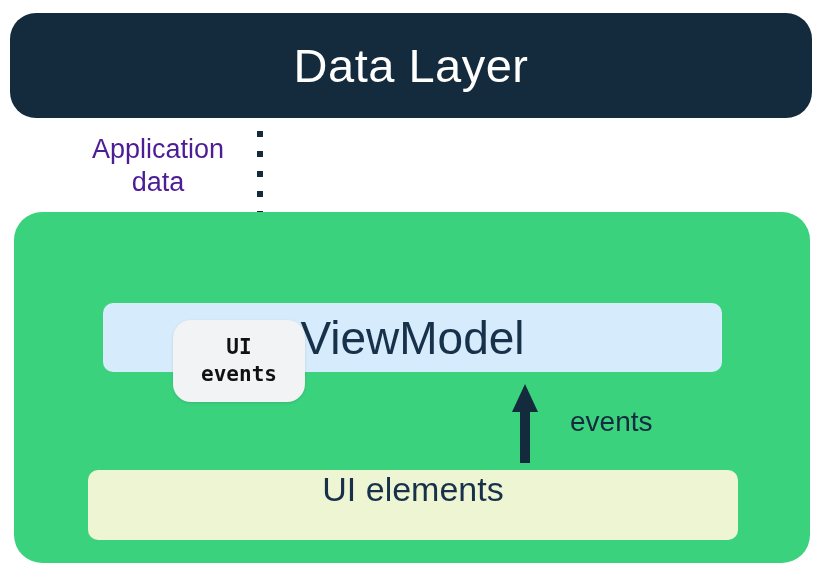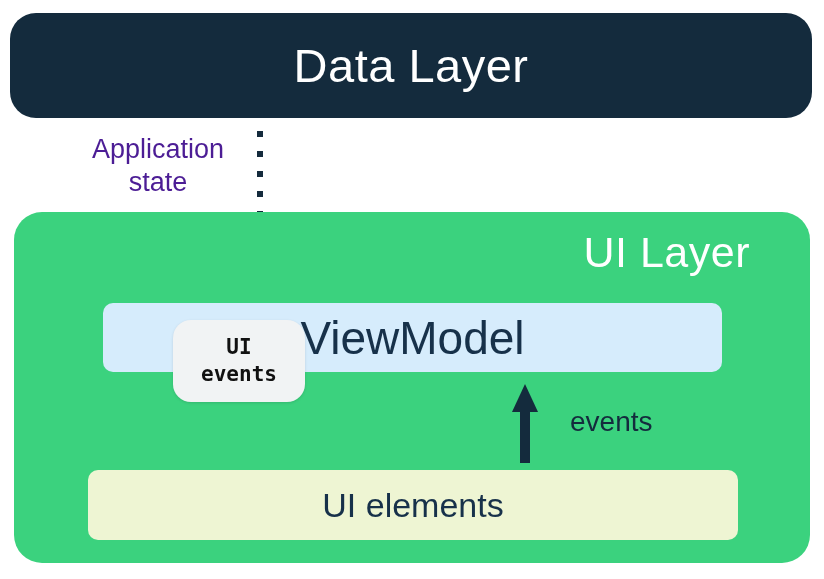--- a/index.html
+++ b/index.html
@@ -127,49 +127,48 @@
     font-size: 28px;
   }
 
   
   .ui-elements-bar {
     position: absolute;
     left: 74px; top: 258px;           
     width: 650px; height: 70px;
     background: #EEF5D3;
     border-radius: 10px;
-    display: flex; align-items: center; justify-content: center;
+    display: flex; align-items: flex-start; justify-content: center;
   }
   .ui-elements-bar .label {
     color: #17314A;
     font-size: 34px;
   }
 </style>
 </head>
 <body>
 
 <div class="canvas">
 
   <div class="data-layer-box">
     <span class="title">Data Layer</span>
   </div>
 
   <div class="app-data-label">
     <span>Application</span><br>
-    <span>state</span>
+    <span>data</span>
   </div>
 
   <div class="dotted-line dotted-line-1"></div>
   <div class="arrowhead-down arrowhead-1"></div>
 
   <div class="dotted-line dotted-line-2"></div>
   <div class="arrowhead-down arrowhead-2"></div>
 
   <div class="ui-layer-box">
-    <span class="ui-layer-title">UI Layer</span>
 
     <div class="viewmodel-bar">
       <span class="label">ViewModel</span>
     </div>
 
     <div class="ui-state-badge">
       <span>UI</span>
       <span>events</span>
     </div>
 

